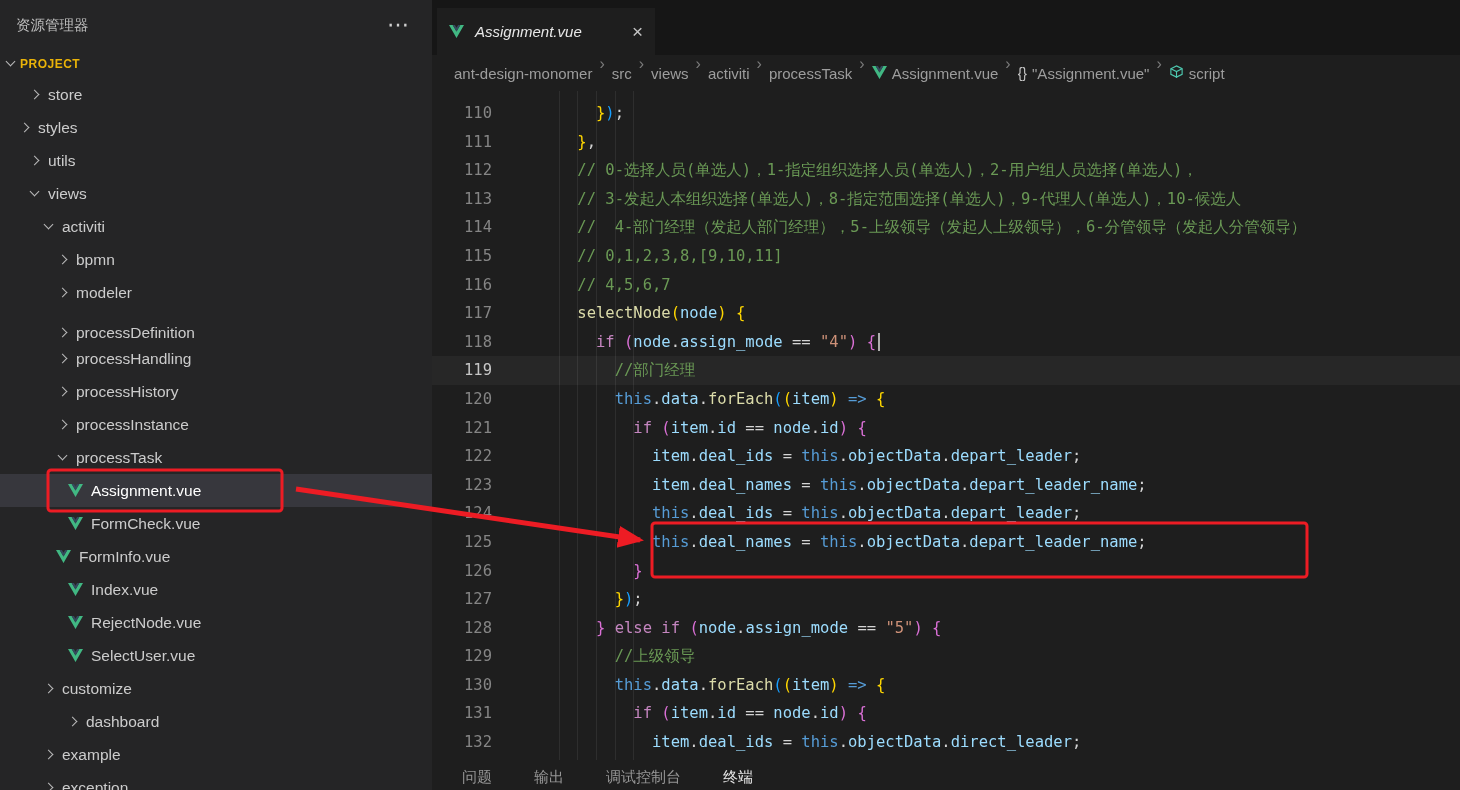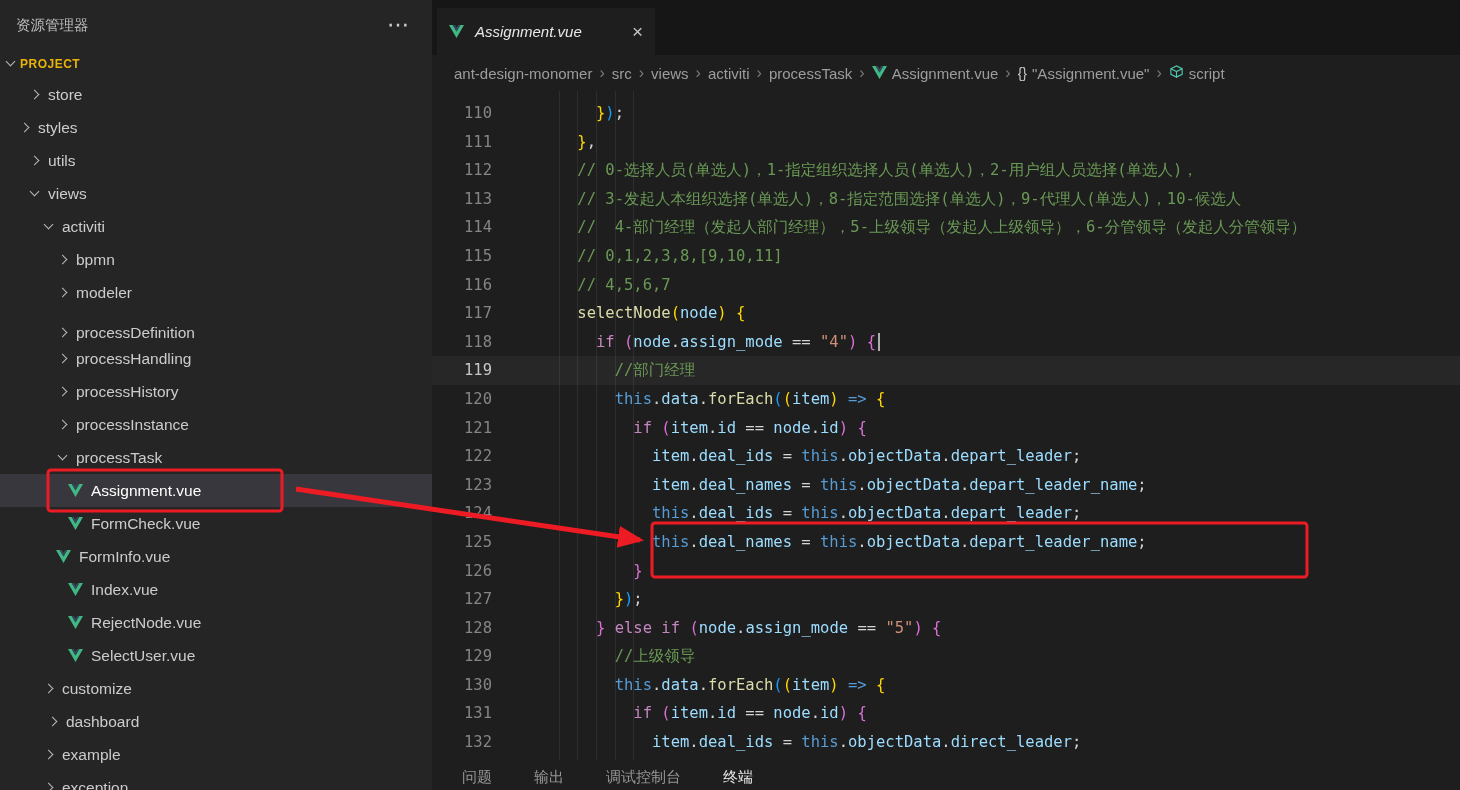--- a/index.html
+++ b/index.html
@@ -24,21 +24,21 @@
   .tlabel{margin-left:4px}
 
   
   .editor{position:absolute;left:432px;top:0;right:0;bottom:0;background:#1e1e1e}
   .tabstrip{position:absolute;top:0;left:0;right:0;height:55px;background:#161616}
   .tab{position:absolute;left:5px;top:8px;height:47px;width:218px;background:#1e1e1e;
        display:flex;align-items:center;padding:0 12px;box-sizing:border-box;cursor:pointer}
   .tab .vicon{margin-right:7px}
   .tab-label{font-style:italic;font-size:15px;color:#e8e8e8;white-space:nowrap}
   .tab-close{margin-left:auto;color:#c5c5c5;font-size:19px;line-height:1;cursor:pointer}
-  .breadcrumbs{position:absolute;top:55px;left:0;right:8px;height:36px;display:flex;align-items:center;
+  .breadcrumbs{position:absolute;top:55px;left:0;right:8px;height:36px;display:flex;
                padding-left:22px;font-size:15px;color:#9d9d9d;white-space:nowrap;overflow:hidden}
   .crumb{display:flex;align-items:center;gap:5px;cursor:pointer}
   .crumb-sep{margin:0 7px;color:#7a7a7a;font-size:16px}
   .braces{color:#c5c5c5;font-size:14px}
 
   .code{position:absolute;top:91px;left:0;right:0;height:672px;overflow:hidden;
         font-family:"DejaVu Sans Mono",monospace;font-size:15.5px;padding-top:8px;box-sizing:border-box}
   .ig{position:absolute;top:0;bottom:0;width:1px;background:#2e2e2e}
   .cline{height:28.6px;line-height:28.6px;display:flex;position:relative;white-space:nowrap}
   .cline.active{background:rgba(255,255,255,.045)}
@@ -175,21 +175,21 @@
             <path d="M0 0h3.7l3.8 6.5L11.3 0H15L7.5 13 0 0z" fill="#41b883"></path>
             <path d="M3.7 0h2.2l1.6 2.8L9.1 0h2.2L7.5 6.5 3.7 0z" fill="#35495e"></path>
           </svg>
         </span>
         <span class="tlabel">SelectUser.vue</span>
       </div>
       <div class="trow" style="padding-left: 40px;">
         <span class="chev"></span>
         <span class="tlabel">customize</span>
       </div>
-      <div class="trow" style="padding-left: 44px;">
+      <div class="trow" style="padding-left: 64px;">
         <span class="chev"></span>
         <span class="tlabel">dashboard</span>
       </div>
       <div class="trow" style="padding-left: 40px;">
         <span class="chev"></span>
         <span class="tlabel">example</span>
       </div>
       <div class="trow" style="padding-left: 40px;">
         <span class="chev"></span>
         <span class="tlabel">exception</span>

